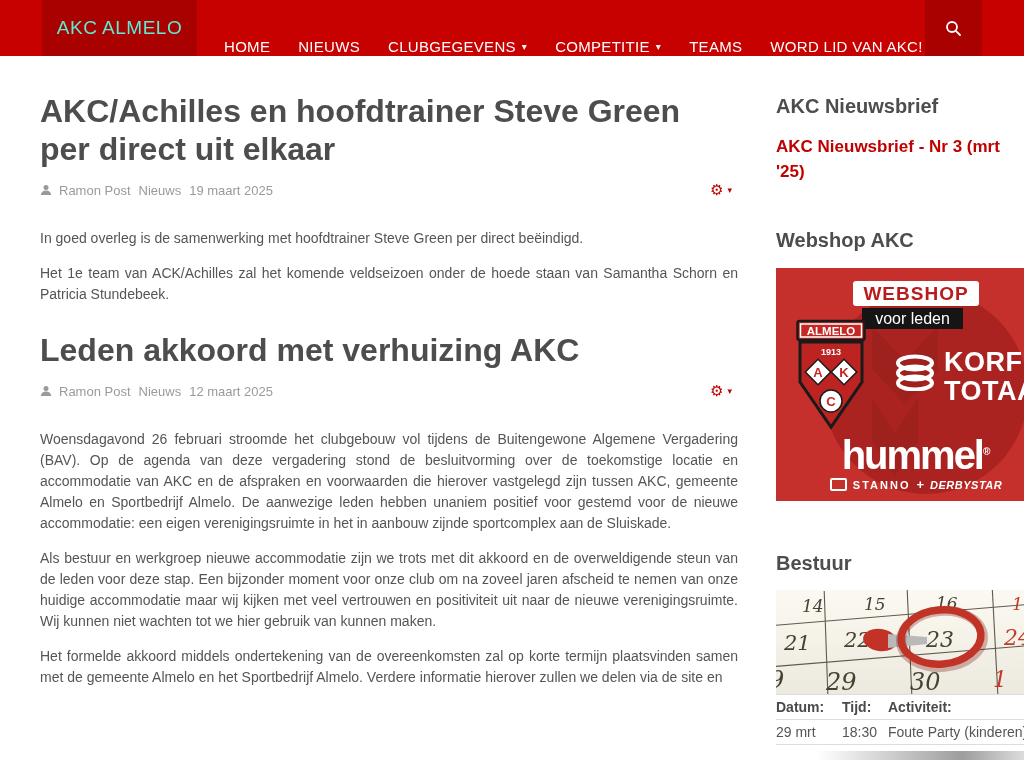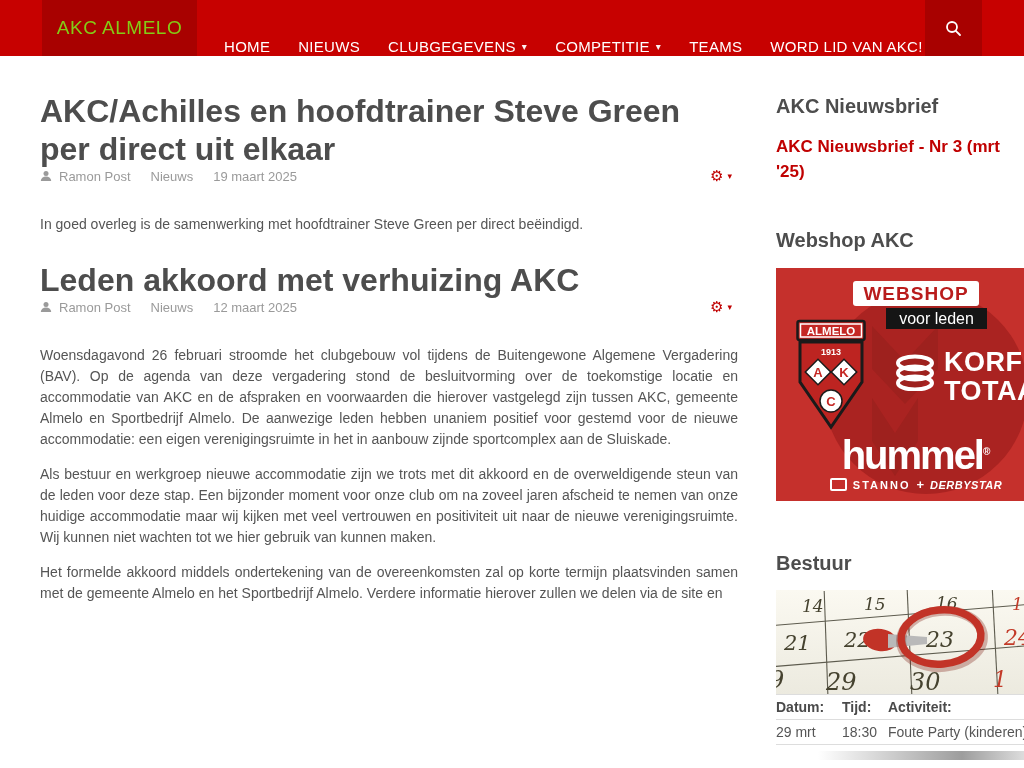--- a/index.html
+++ b/index.html
@@ -1,33 +1,33 @@
 <!DOCTYPE html>
 <html><head>
 <meta charset="utf-8">
 <style>
   html,body{margin:0;padding:0;width:1024px;height:768px;overflow:hidden;background:#fff;
     font-family:"Liberation Sans",sans-serif;position:relative;}
 
   
   .navbar{position:absolute;top:0;left:0;width:1024px;height:56px;background:#c70100;display:flex;z-index:10;}
-  .brand{margin-left:42px;width:155px;height:56px;background:#a80100;color:#84cc16;font-size:19px;
+  .brand{margin-left:42px;width:155px;height:56px;background:#a80100;color:#5eead4;font-size:19px;
     letter-spacing:.5px;display:flex;align-items:center;justify-content:center;cursor:pointer;white-space:nowrap;}
   .menu{display:flex;margin-left:13px;}
   .nav-item{position:relative;color:#fff;font-size:15px;letter-spacing:.3px;padding:18px 14px;height:56px;
     display:flex;align-items:center;gap:6px;cursor:pointer;white-space:nowrap;}
   .nav-item .caret{font-size:10px;opacity:.95;}
   .nav-item.active::after{content:"";position:absolute;left:14px;right:14px;bottom:3px;height:4px;background:#fff;}
   .search-btn{position:absolute;left:925px;top:0;width:57px;height:56px;background:#a80100;
     display:flex;align-items:center;justify-content:center;cursor:pointer;}
 
   
   .main{position:absolute;left:40px;top:56px;width:698px;}
   .article-title{margin:36px 0 0;font-size:32px;line-height:38px;font-weight:700;color:#4d4d4d;cursor:pointer;}
-  .meta{position:relative;display:flex;align-items:center;gap:20px;color:#9a9a9a;font-size:13px;height:16px;}
+  .meta{margin-top:14px;position:relative;display:flex;align-items:center;gap:8px;color:#9a9a9a;font-size:13px;height:16px;}
   .meta .author{display:flex;align-items:center;gap:7px;}
   .actions{position:absolute;right:6px;top:0;display:flex;align-items:center;gap:4px;color:#c00101;cursor:pointer;}
   .actions .gear{font-size:15px;line-height:15px;}
   .actions .caret{font-size:9px;}
   .article-body{margin-top:30px;}
   .article-body p{margin:0 0 14px;font-size:14px;line-height:21px;color:#555;text-align:justify;}
   .article + .article .article-title{margin-top:26px;}
 
   
   .sidebar{position:absolute;left:776px;top:56px;width:300px;height:712px;}
@@ -39,21 +39,21 @@
 
   
   .webshop-banner{position:absolute;top:212px;left:0;width:300px;height:233px;background:#c5302c;overflow:hidden;cursor:pointer;}
   .ws-circle{position:absolute;left:48px;top:22px;width:204px;height:204px;border-radius:50%;background:#aa2321;}
   .ws-chev{position:absolute;left:96px;width:94px;height:78px;background:#9e211e;
     clip-path:polygon(0 0,50% 45%,100% 0,100% 55%,50% 100%,0 55%);}
   .ws-chev.c1{top:58px;}
   .ws-chev.c2{top:130px;}
   .ws-title{position:absolute;left:77px;top:13px;width:126px;height:25px;background:#fff;border-radius:3px;
     color:#b91c1c;font-weight:700;font-size:19px;letter-spacing:1px;display:flex;align-items:center;justify-content:center;}
-  .ws-sub{position:absolute;left:110px;top:40px;width:101px;height:21px;background:#151515;color:#fff;font-size:16px;
+  .ws-sub{position:absolute;left:86px;top:40px;width:101px;height:21px;background:#151515;color:#fff;font-size:16px;
     display:flex;align-items:center;justify-content:center;}
   .akc-logo{position:absolute;left:20px;top:50px;}
   .korf-icon{position:absolute;left:117px;top:86px;}
   .ws-korftext{position:absolute;left:168px;top:80px;color:#fff;font-weight:700;font-size:27px;line-height:29px;
     letter-spacing:.5px;white-space:nowrap;}
   .ws-hummel{position:absolute;left:0;top:163px;width:280px;text-align:center;color:#fff;font-weight:700;
     font-size:40px;letter-spacing:-2px;line-height:42px;}
   .ws-hummel sup{font-size:10px;letter-spacing:0;}
   .ws-partners{position:absolute;left:0;top:209px;width:280px;text-align:center;color:#fff;font-size:11px;
     font-weight:700;letter-spacing:2px;display:flex;align-items:center;justify-content:center;gap:6px;}
@@ -125,20 +125,21 @@
       </span>
       <span>Nieuws</span>
       <span>19 maart 2025</span>
       <span class="actions">
         <span class="gear">⚙</span>
         <span class="caret">▾</span>
       </span>
     </div>
     <div class="article-body">
       <p>In goed overleg is de samenwerking met hoofdtrainer Steve Green per direct beëindigd.</p>
+      <p>Het 1e team van ACK/Achilles zal het komende veldseizoen onder de hoede staan van Samantha Schorn en Patricia Stundebeek.</p>
     </div>
   </article>
 
   <article class="article">
     <h1 class="article-title">Leden akkoord met verhuizing AKC</h1>
     <div class="meta">
       <span class="author">
         <svg width="12" height="12" viewBox="0 0 12 12" fill="#9a9a9a">
           <circle cx="6" cy="3.4" r="2.5"></circle>
             <path d="M0.8 11 a5.2 4.6 0 0 1 10.4 0 z"></path>

